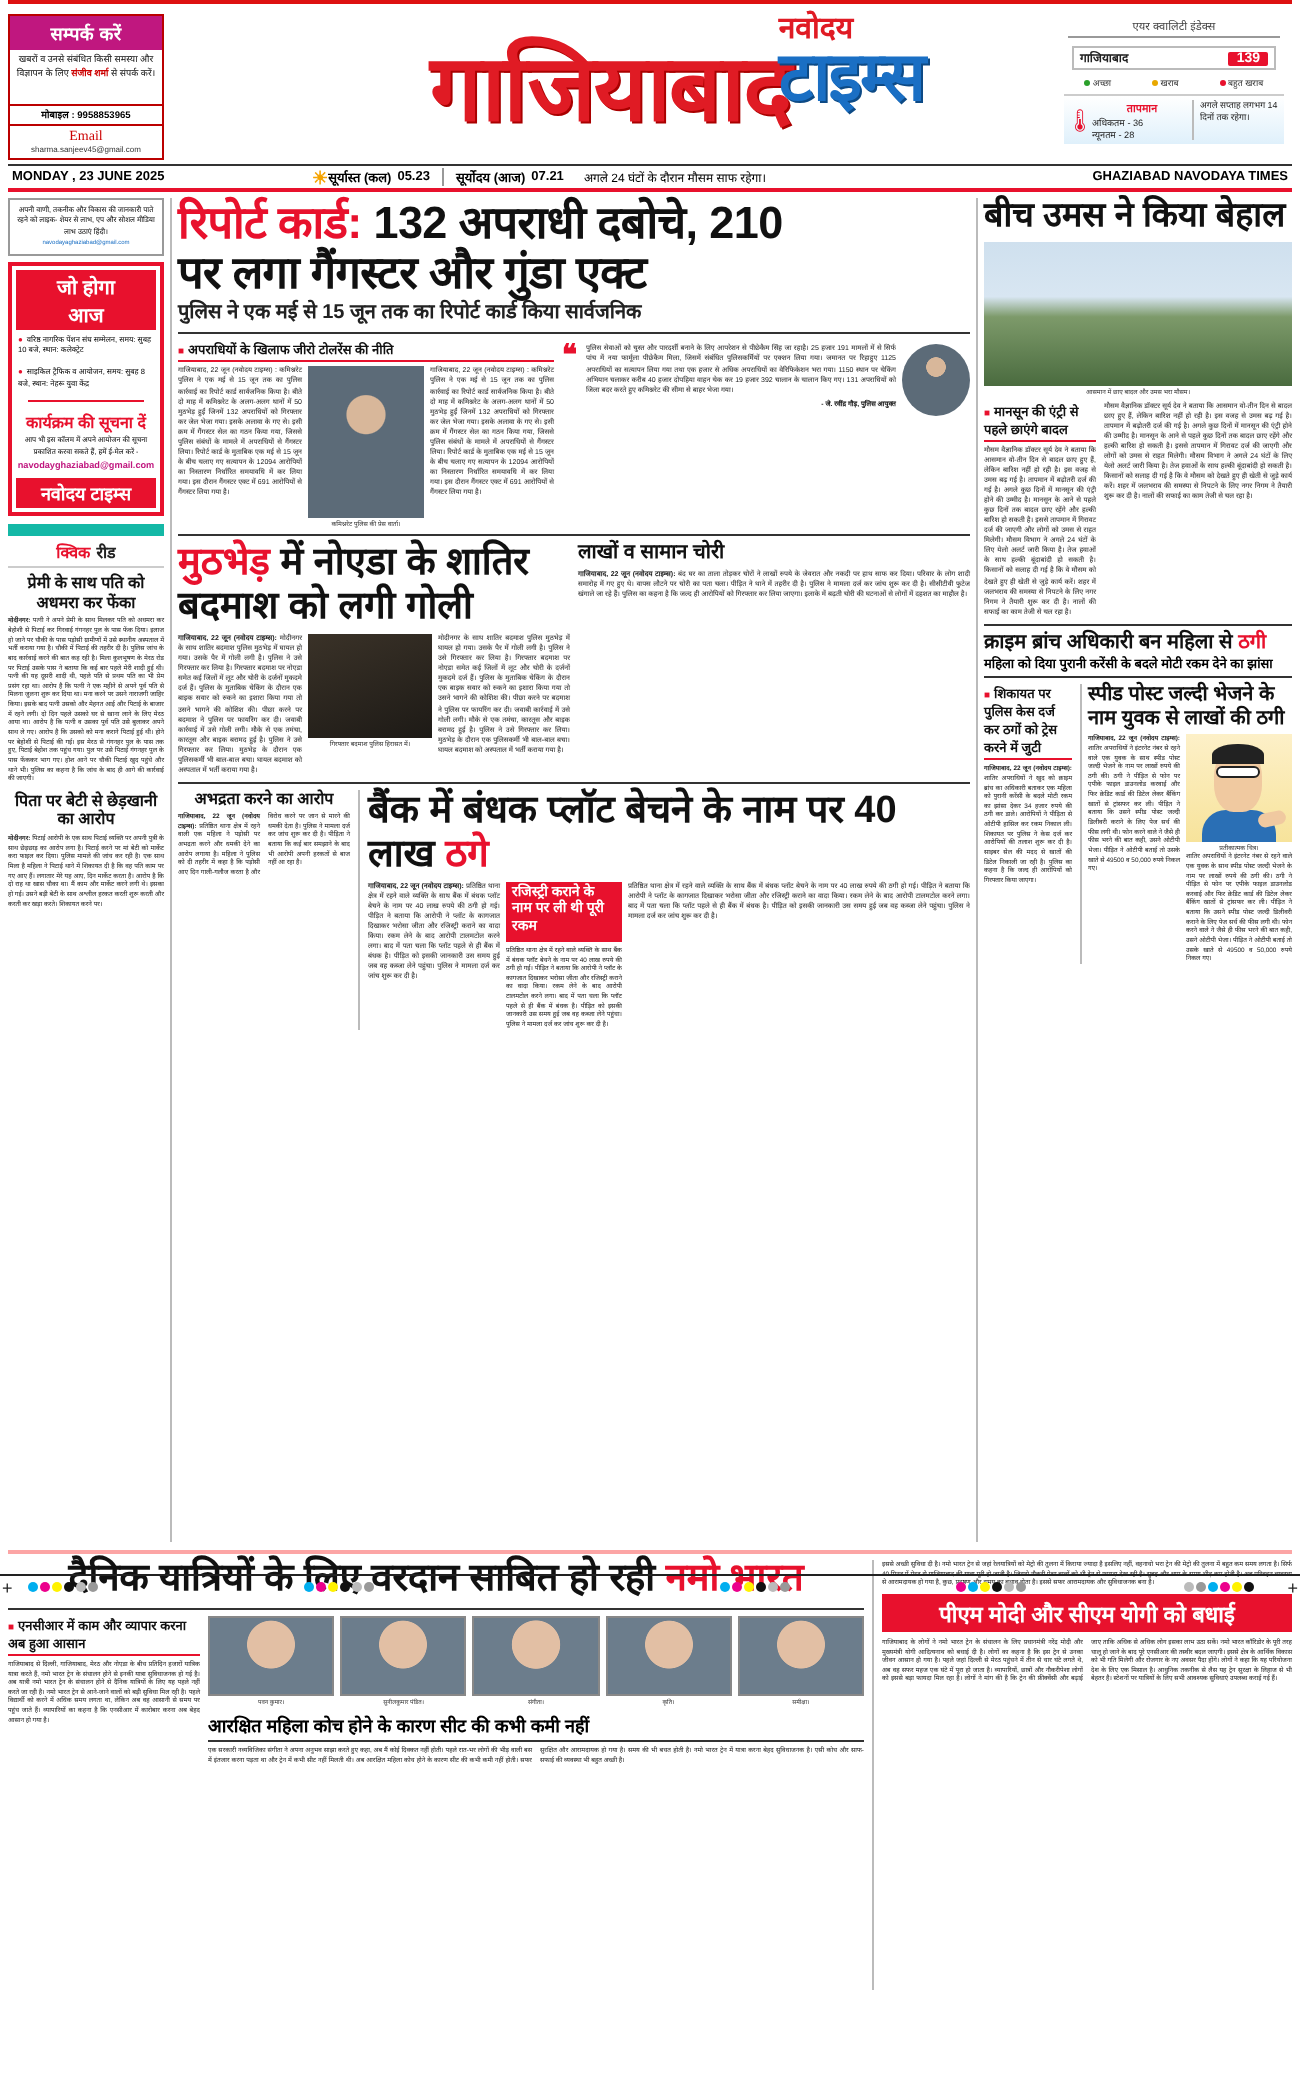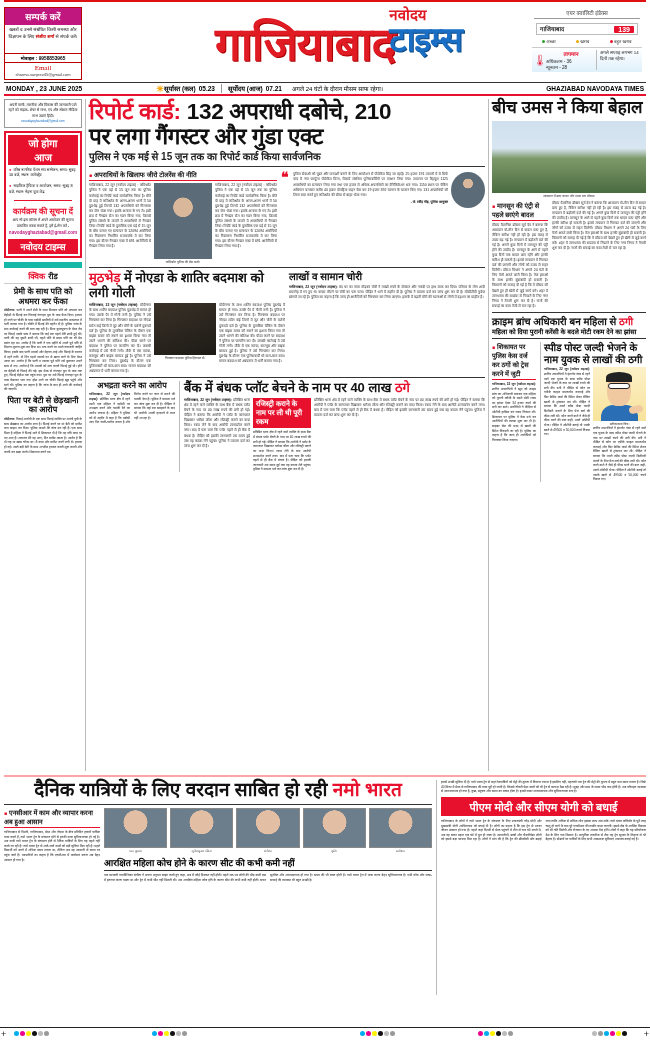--- a/index.html
+++ b/index.html
@@ -3,21 +3,21 @@
 <meta charset="utf-8">
 <style>
   * { box-sizing: border-box; margin: 0; padding: 0; }
   body {
     width: 650px; height: 1043px;
     background: #ffffff;
     font-family: "Liberation Sans", sans-serif;
     overflow: hidden;
     position: relative;
   }
-  .page { width: 650px; height: 1043px; position: relative; background:#fff; padding: 0 4px; }
+  .page { width: 650px; height: 803px; position: relative; background:#fff; padding: 0 4px; }
 
   
   .masthead { display: flex; align-items: stretch; height: 82px; border-top: 2px solid #d11; padding-top: 3px; }
   .contact-box { width: 78px; border: 1px solid #b00; margin: 2px 2px 2px 0; display:flex; flex-direction:column; }
   .contact-head { background:#c0177f; color:#fff; font-size:9px; font-weight:bold; text-align:center; padding:2px 0; letter-spacing:.2px;}
   .contact-body { font-size:4.6px; line-height:1.5; text-align:center; color:#111; padding:2px 2px 0; flex:1;}
   .contact-body .nm { color:#c00; font-weight:bold; }
   .contact-mobile { font-size:4.8px; text-align:center; border-top:1px solid #b00; border-bottom:1px solid #b00; padding:1px 0; font-weight:bold;}
   .contact-email { color:#c00; font-size:7px; text-align:center; font-family:"Liberation Serif",serif; padding-top:1px;}
   .contact-mail { font-size:4px; text-align:center; color:#333; padding-bottom:2px; }
@@ -100,21 +100,21 @@
 
   .port-row { display:flex; gap:3px; }
   .port { flex:1; }
   .port .ph { height:40px; background:radial-gradient(circle at 50% 35%,#e2bfa4 0 30%, #6c7d8c 31% 100%); border:1px solid #888;}
   .port .cap { font-size:3px; text-align:center; padding-top:1px; color:#333;}
 
   .quoteblk { position:relative; padding-left:12px; }
   .qmark { position:absolute; left:0; top:0; font-size:14px; color:#e8112d; font-weight:bold; line-height:.8;}
   .attrib { font-size:3.4px; text-align:right; font-weight:bold; color:#111; margin-top:1px;}
 
-  .hl-md { font-size:13px; font-weight:bold; color:#111; line-height:1.15;}
+  .hl-md { font-size:19px; font-weight:bold; color:#111; line-height:1.15;}
   .hl-md .red { color:#e8112d; }
   .hl-sm { font-size:10px; font-weight:bold; color:#111; line-height:1.15;}
   .hl-sm .red { color:#e8112d; }
   .hl-xs { font-size:8px; font-weight:bold; color:#111; line-height:1.15; text-align:center;}
 
   .hlmark { background:#cfe4f5; padding:0 1px;}
   .hl-big-wht { font-size:17px; font-weight:bold; color:#111; line-height:1.1;}
 
   
   .feature { margin-top:4px; border-top:2px solid #fca5a5; padding-top:3px; height:220px; display:flex;}

